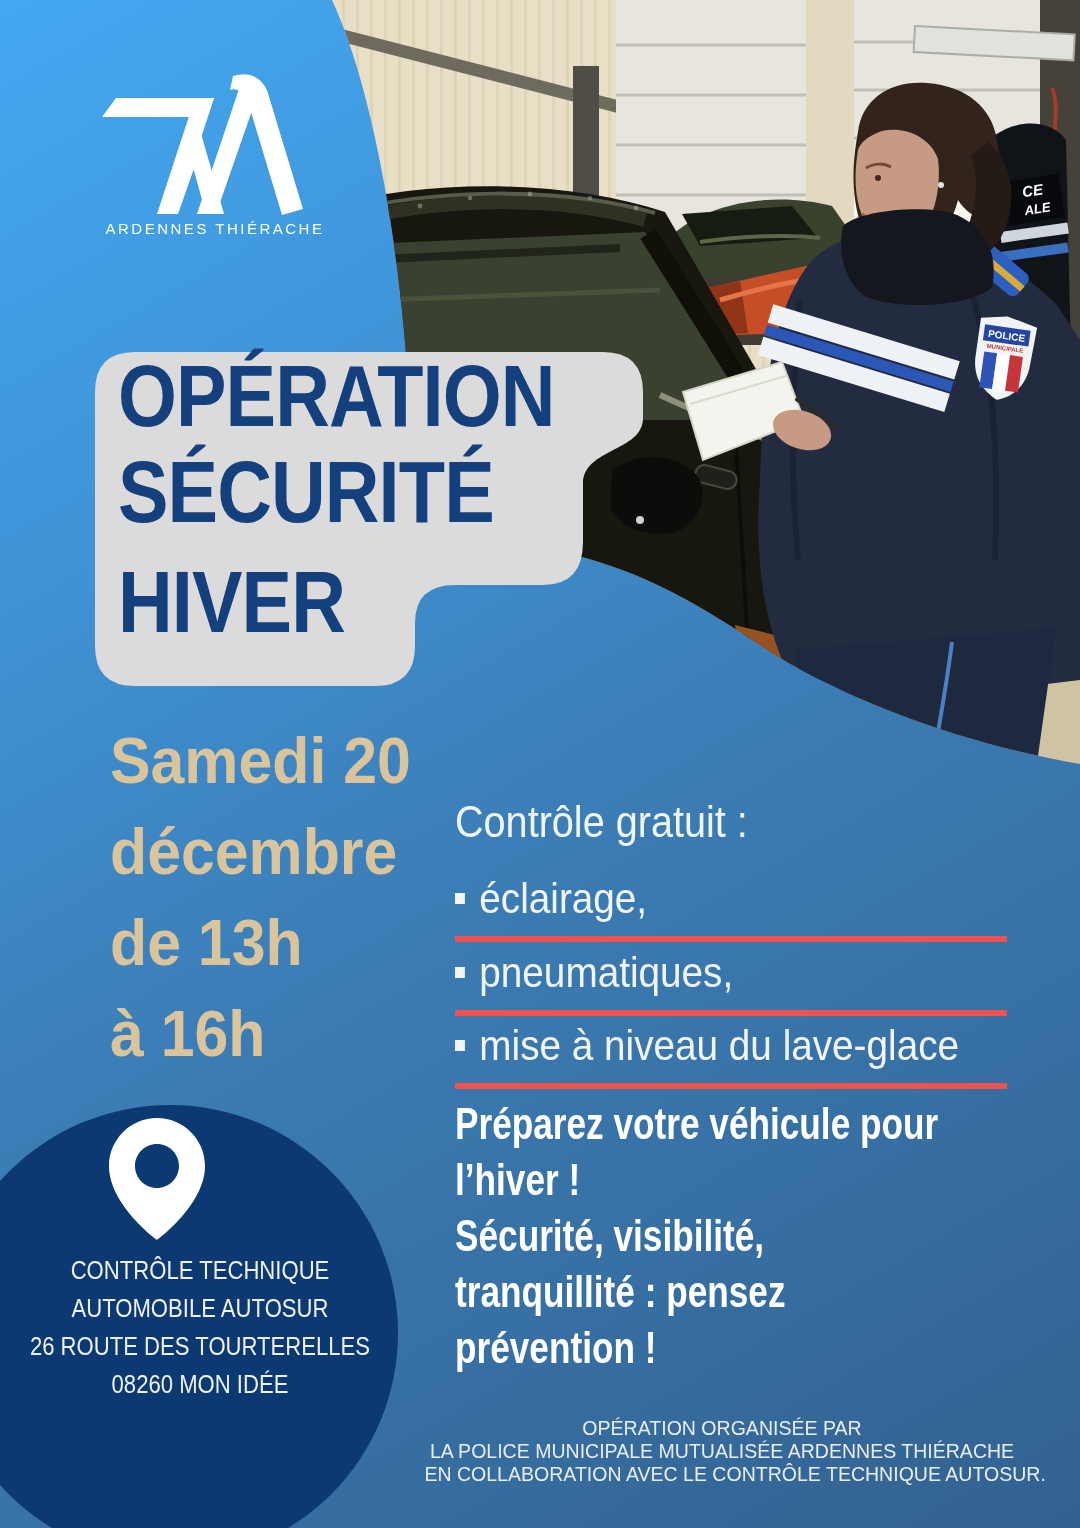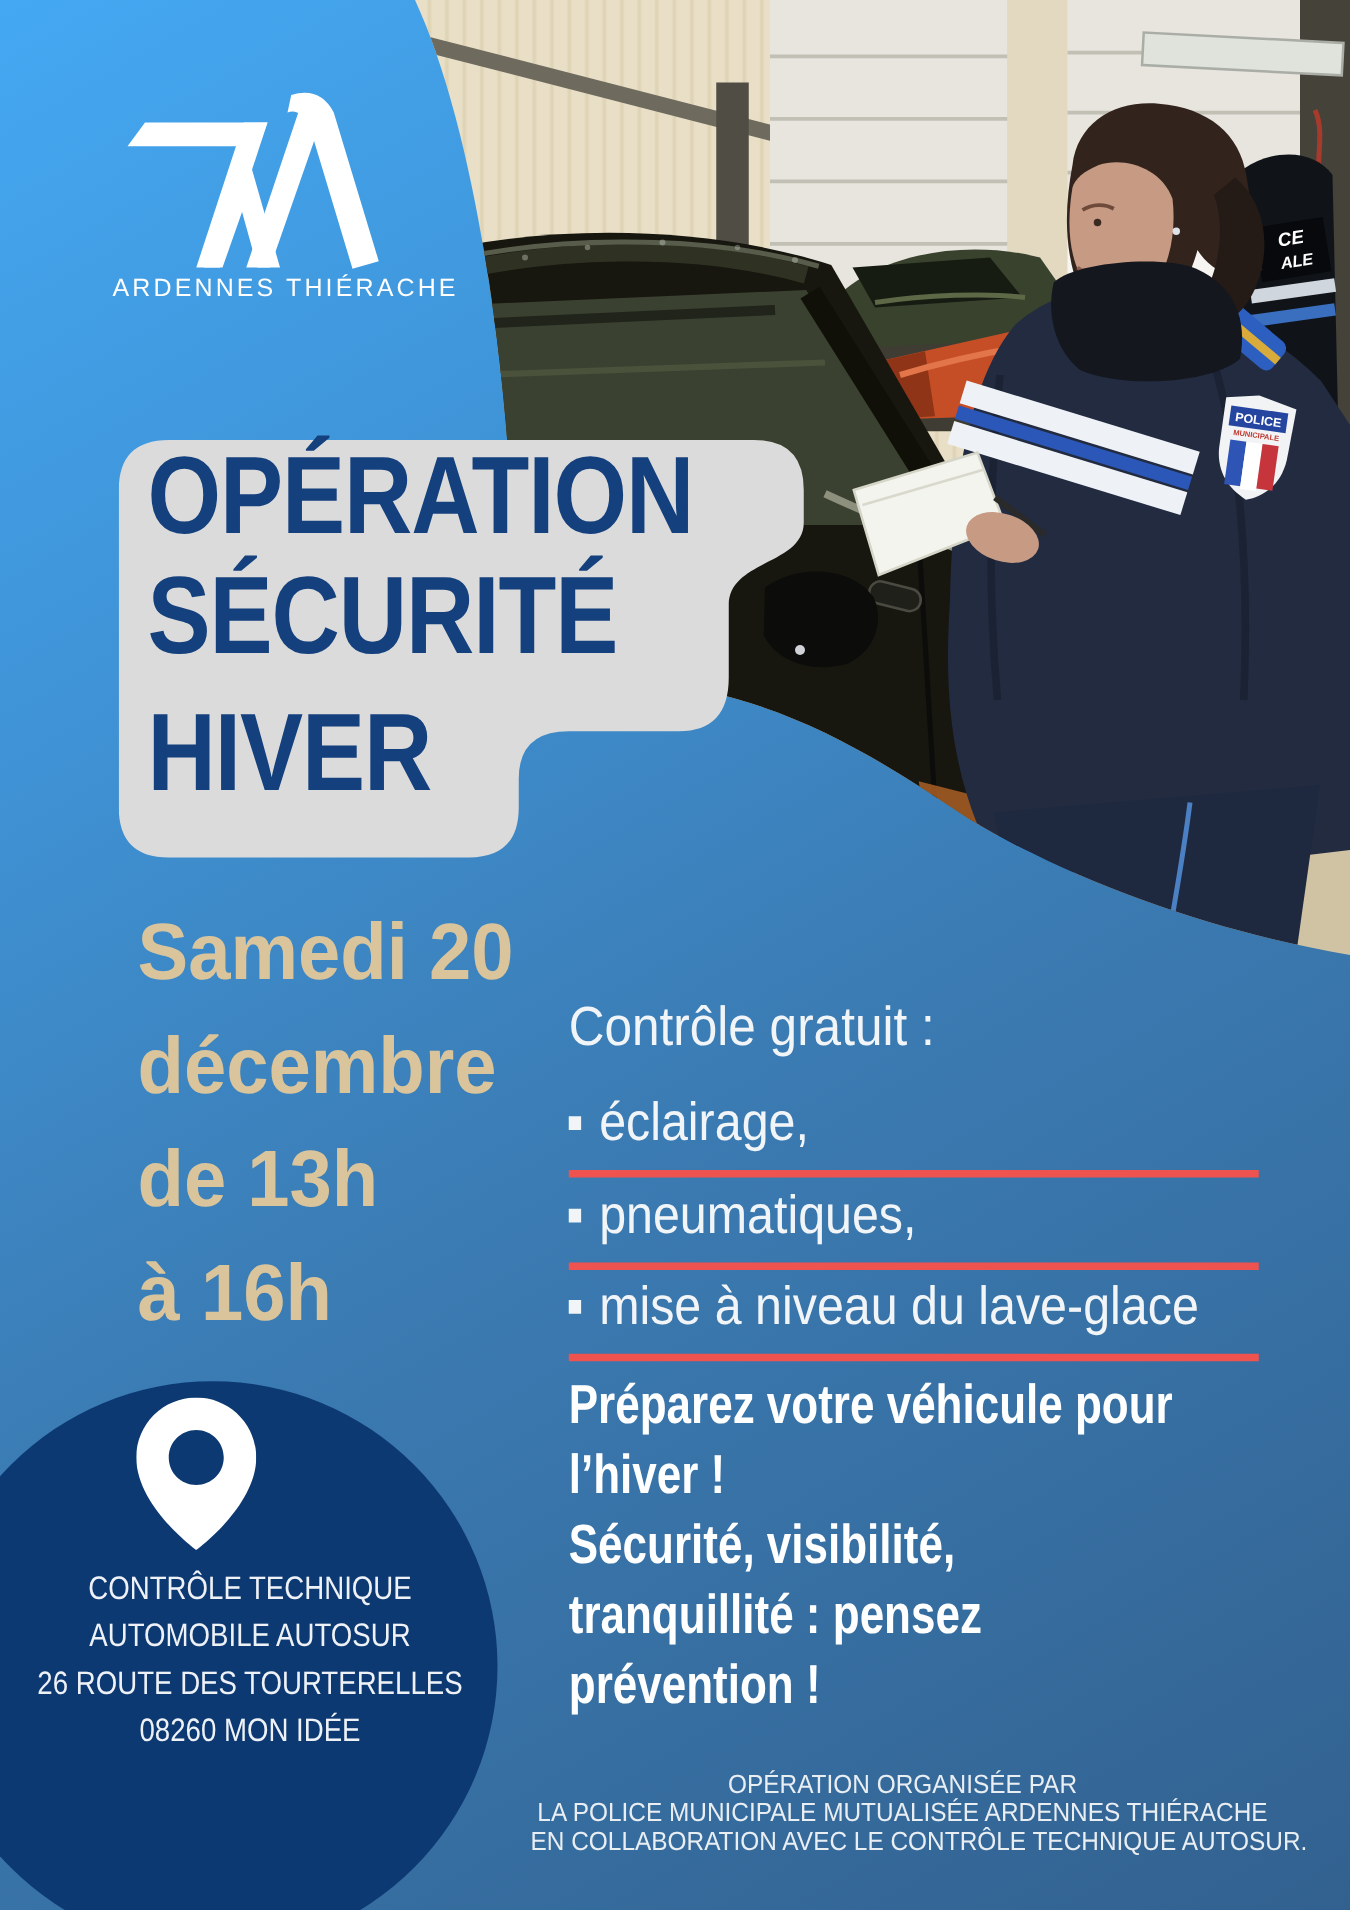--- a/index.html
+++ b/index.html
@@ -6,21 +6,21 @@
   .poster{
     position:relative;width:1080px;height:1528px;overflow:hidden;
     font-family:"Liberation Sans",sans-serif;
     background:linear-gradient(150deg,#44a8f2 0%,#3f93d6 28%,#3b7cb4 55%,#32618f 100%);
   }
   
   .photo-svg{position:absolute;left:0;top:0;z-index:1;}
   
   .logo{position:absolute;left:90px;top:70px;width:250px;height:180px;z-index:3;}
   .logo-text{position:absolute;left:0;top:150px;width:100%;text-align:center;
-    color:#ffffff;font-size:20px;letter-spacing:2.5px;font-weight:400;white-space:nowrap;}
+    color:#ffffff;font-size:15px;letter-spacing:2.5px;font-weight:400;white-space:nowrap;}
   
   .title-panel{position:absolute;left:95px;top:352px;z-index:2;}
   .title-line{position:absolute;left:118px;z-index:3;font-weight:700;font-size:88px;line-height:88px;
     color:#14407d;letter-spacing:-1px;transform:scaleX(0.86);transform-origin:left center;white-space:nowrap;}
   .tl1{top:352px;} .tl2{top:448px;} .tl3{top:558px;}
   
   .date-block{position:absolute;left:110px;top:716px;z-index:3;font-weight:700;font-size:64px;
     line-height:91px;color:#d9c49c;transform:scaleX(0.95);transform-origin:left top;white-space:nowrap;}
   
   .checks-heading{position:absolute;left:455px;top:800px;z-index:3;font-size:44px;line-height:44px;

